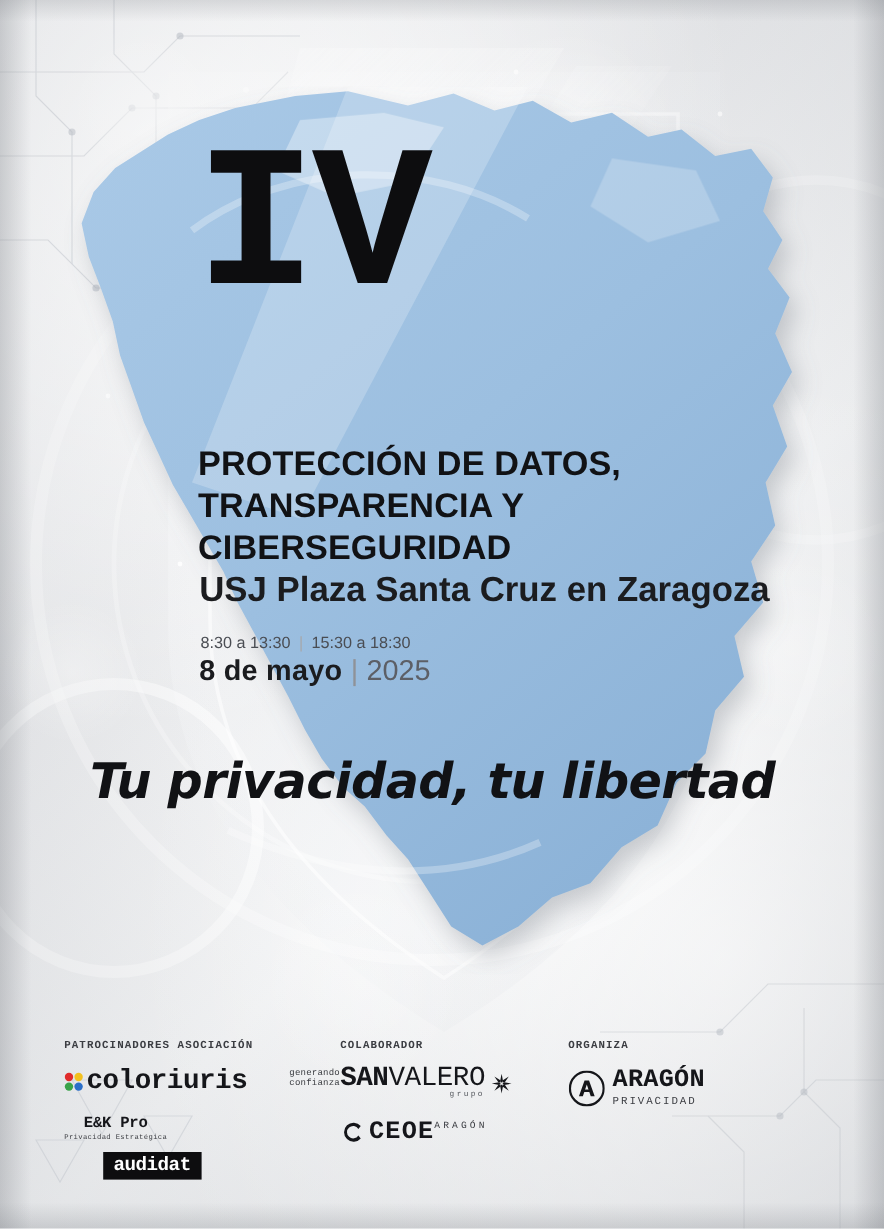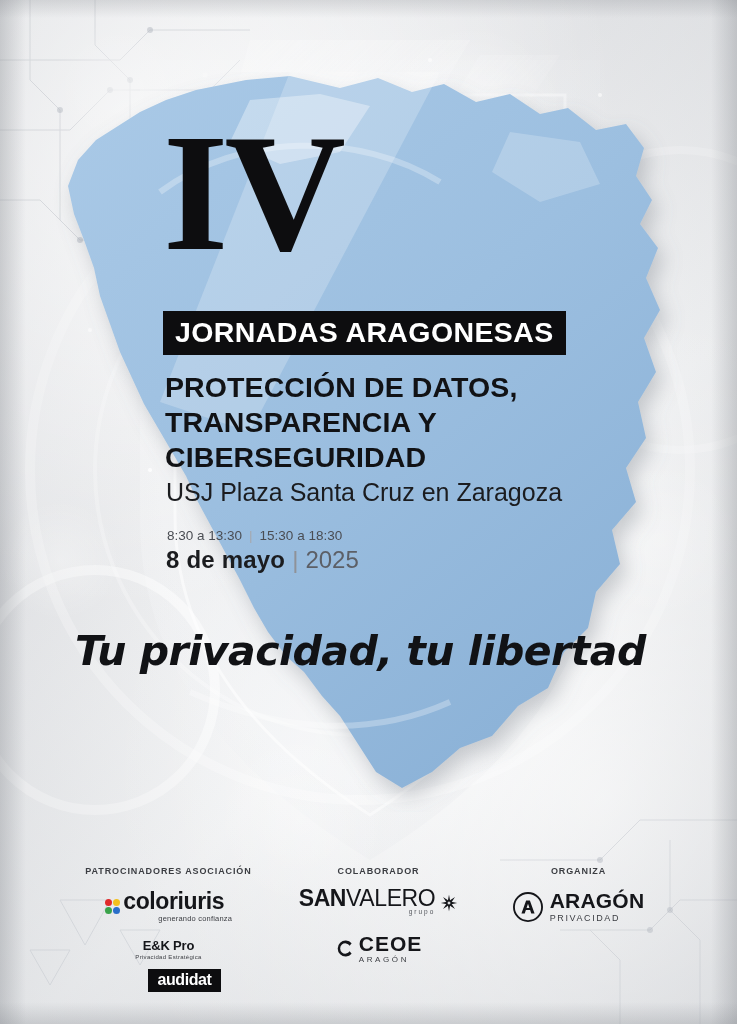--- a/index.html
+++ b/index.html
@@ -71,21 +71,21 @@
     position: absolute;
     left: 0; top: 0;
     width: 737px;
     height: 1024px;
   }
 
   .iv-number {
     position: absolute;
     left: 163px;
     top: 108px;
-    font-family: Liberation Serif, serif;
+    font-family: Liberation Mono, monospace;
     font-weight: bold;
     font-size: 168px;
     line-height: 168px;
     letter-spacing: -4px;
     color: #0d0d0f;
   }
 
   .banner {
     position: absolute;
     left: 163px;
@@ -109,24 +109,24 @@
     font-size: 28.5px;
     line-height: 35px;
     color: #111215;
     letter-spacing: 0.1px;
   }
 
   .venue {
     position: absolute;
     left: 166px;
     top: 478px;
-    font-size: 25px;
+    font-size: 29px;
     line-height: 28px;
     color: #1b1c1f;
-    font-weight: normal;
+    font-weight: bold;
   }
 
   .date-row {
     position: absolute;
     left: 166px;
     top: 546px;
     display: flex;
     align-items: center;
     gap: 7px;
     color: #1b1c1f;
@@ -180,21 +180,22 @@
     top: 866px;
     width: 737px;
     display: flex;
     justify-content: center;
     align-items: flex-start;
     gap: 0;
   }
   .sp-col {
     display: flex;
     flex-direction: column;
-    align-items: center;
+    align-items: flex-start;
+    font-family: Liberation Mono, monospace;
   }
   .sp-col.col-patroc { width: 230px; }
   .sp-col.col-colab  { width: 190px; }
   .sp-col.col-org    { width: 210px; }
 
   .sp-head {
     font-size: 9px;
     letter-spacing: 0.9px;
     color: #3b3d42;
     font-weight: bold;
@@ -209,21 +210,21 @@
     gap: 3px;
     margin-bottom: 16px;
   }
   .cr-dots {
     display: grid;
     grid-template-columns: 7px 7px;
     grid-template-rows: 7px 7px;
     gap: 1.5px;
   }
   .cr-dots i { display:block; width:7px; height:7px; border-radius:50%; }
-  .cr-text-wrap { display: flex; flex-direction: column; align-items: flex-start; }
+  .cr-text-wrap { display: flex; flex-direction: row; align-items: flex-start; }
   .cr-name {
     font-size: 23px;
     font-weight: bold;
     color: #15161a;
     line-height: 23px;
     letter-spacing: -0.4px;
   }
   .cr-tag {
     font-size: 7.5px;
     color: #3b3d42;
@@ -288,21 +289,21 @@
   }
   .sv-star { width: 18px; height: 18px; }
 
   
   .logo-ceoe {
     display: flex;
     align-items: center;
     gap: 5px;
   }
   .ceoe-c { width: 19px; height: 19px; }
-  .ceoe-text { display: flex; flex-direction: column; align-items: flex-start; }
+  .ceoe-text { display: flex; flex-direction: row; align-items: flex-start; }
   .ceoe-name {
     font-size: 21px;
     font-weight: bold;
     color: #15161a;
     line-height: 21px;
     letter-spacing: 1px;
   }
   .ceoe-tag {
     font-size: 8px;
     color: #3b3d42;
@@ -463,21 +464,20 @@
       <g opacity="0.22">
         <polygon fill="#ffffff" points="250,0 400,0 210,360 120,330"></polygon>
       </g>
     </svg>
   </div>
 
   <div class="content">
 
     <div class="iv-number">IV</div>
 
-    <div class="banner">JORNADAS ARAGONESAS</div>
 
     <div class="subtitle">
       <div>PROTECCIÓN DE DATOS,</div>
       <div>TRANSPARENCIA Y</div>
       <div>CIBERSEGURIDAD</div>
     </div>
 
     <div class="venue">USJ Plaza Santa Cruz en Zaragoza</div>
 
     <div class="date-row">

